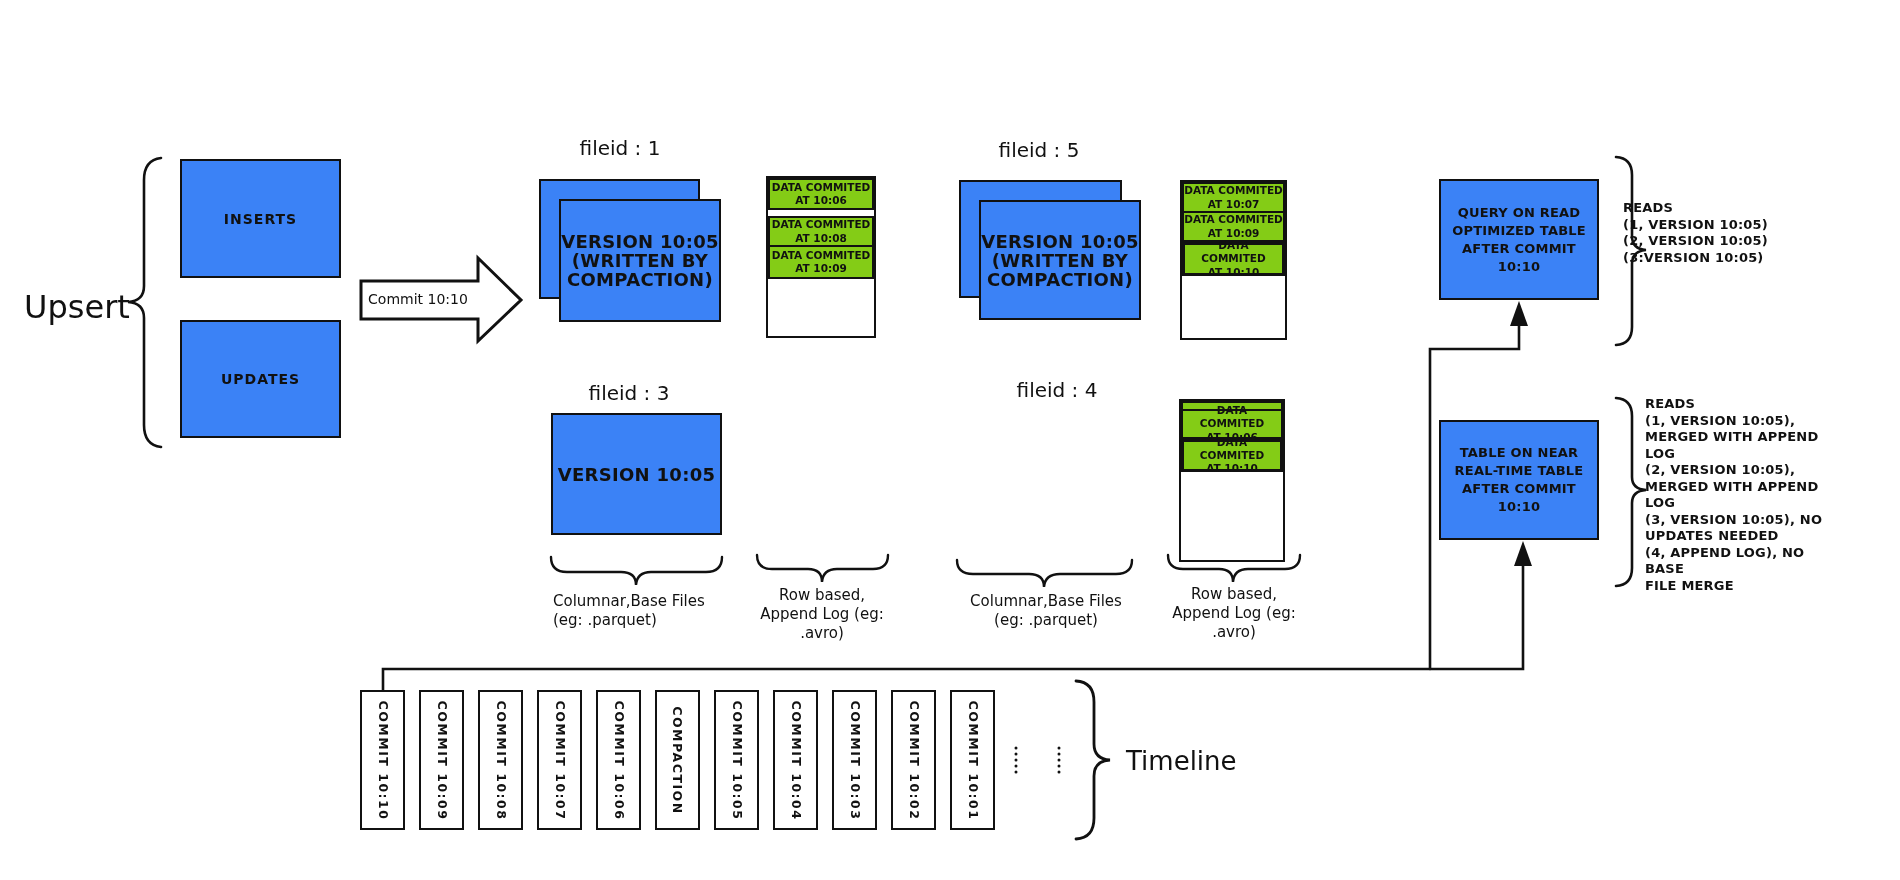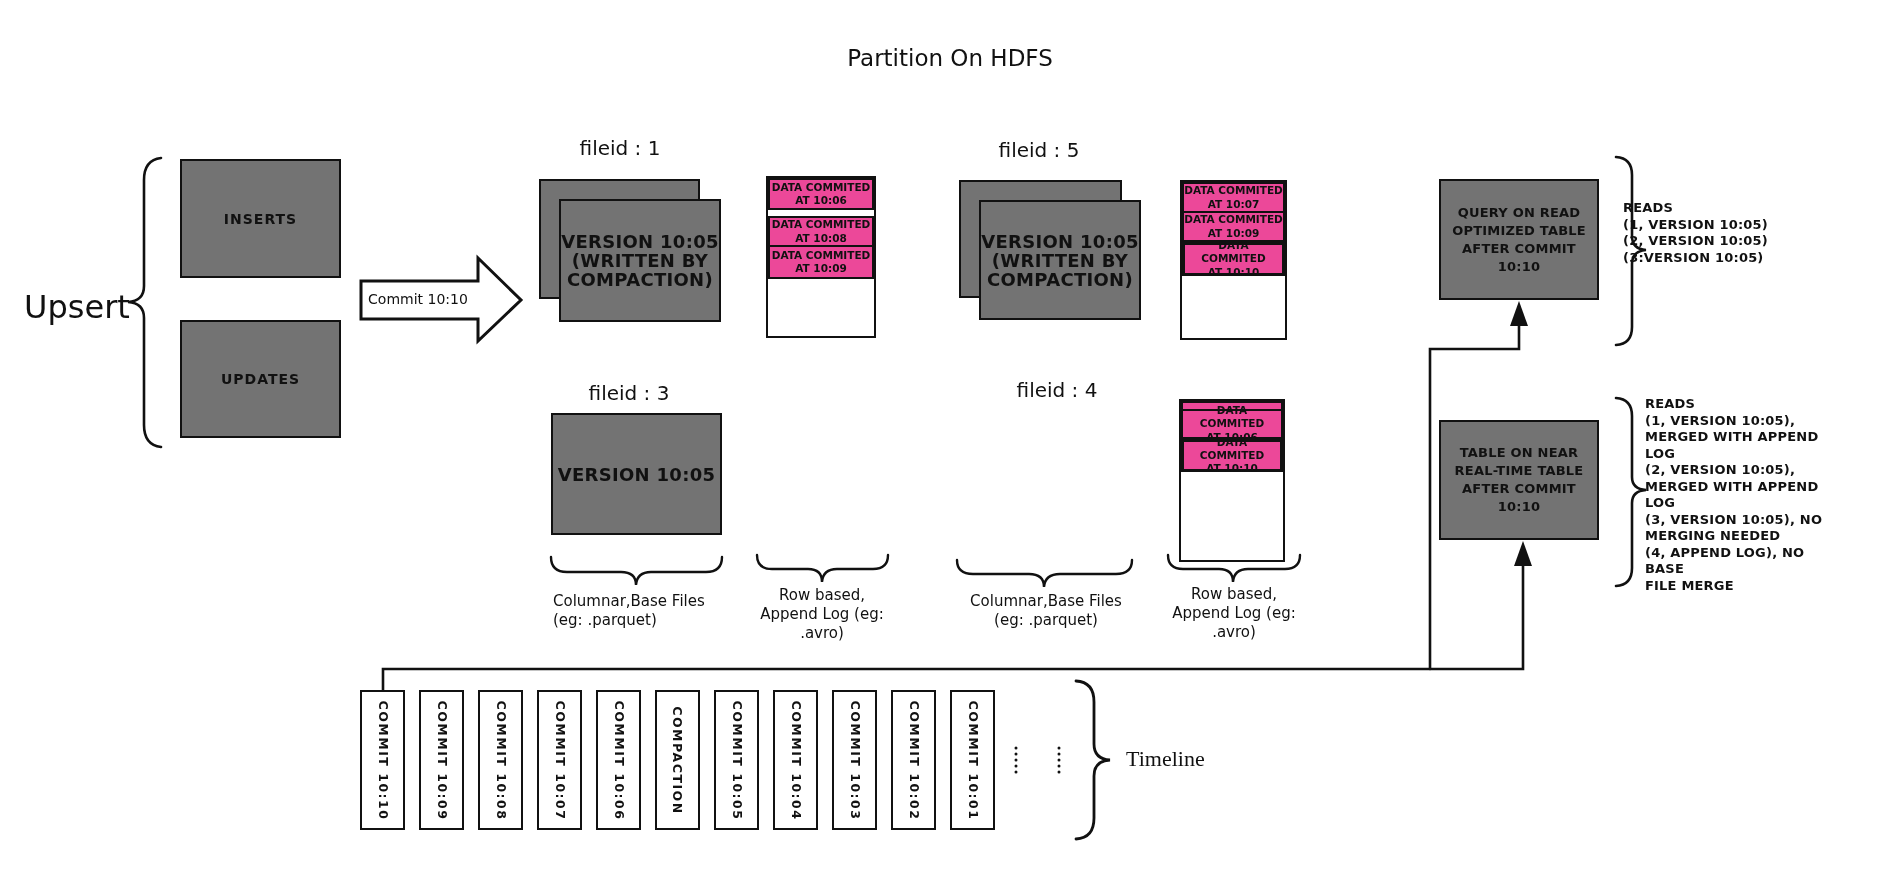--- a/index.html
+++ b/index.html
@@ -3,52 +3,52 @@
 <meta charset="utf-8">
 <style>
   html,body{margin:0;padding:0;background:#ffffff;}
   .canvas{
     position:relative;width:1900px;height:880px;background:#ffffff;
     font-family:"DejaVu Sans",sans-serif;color:#111111;overflow:hidden;
   }
   .abs{position:absolute;}
   svg.overlay{position:absolute;left:0;top:0;}
   .box{
-    position:absolute;border:2.6px solid #111;background:#737373;
+    position:absolute;border:2.6px solid #111;background:#3b82f6;
     box-sizing:border-box;
   }
   .cflex{display:flex;flex-direction:column;align-items:center;justify-content:center;text-align:center;}
   .title{font-size:23px;text-align:center;}
   .bigname{font-size:32px;text-align:center;}
   .fileid{position:absolute;font-size:20px;text-align:center;width:200px;}
   .boxlabel{font-size:14px;font-weight:bold;letter-spacing:1px;}
   .verline{font-size:18px;font-weight:bold;line-height:19px;letter-spacing:.3px;}
   .qline{font-size:13px;font-weight:bold;line-height:18px;letter-spacing:.2px;}
   .readsblock{position:absolute;text-align:left;font-weight:bold;}
   .readsblock .rl{font-size:13px;line-height:16.5px;letter-spacing:.2px;}
   .stlabel{position:absolute;font-size:15px;line-height:19px;}
   .logbox{position:absolute;border:2.6px solid #111;background:#fff;box-sizing:border-box;display:flex;flex-direction:column;}
   .seg{
-    border:2px solid #111;box-sizing:border-box;width:100%;background:#ec4899;
+    border:2px solid #111;box-sizing:border-box;width:100%;background:#84cc16;
     display:flex;flex-direction:column;align-items:center;justify-content:center;
     font-weight:bold;font-size:10.5px;line-height:1.25;text-align:center;flex:0 0 auto;
   }
   .seg.heavy{border-width:3px;}
   .seg.join{margin-top:-2px;}
   .gap6{height:6px;flex:0 0 auto;}
   .tbox{
     position:absolute;top:690px;width:45px;height:140px;border:2.6px solid #111;
     background:#fff;box-sizing:border-box;display:flex;align-items:center;justify-content:center;
   }
   .tbox .rot{
     transform:rotate(90deg);white-space:nowrap;font-weight:bold;
     font-size:12.5px;letter-spacing:1.5px;
   }
   .arrowlabel{position:absolute;font-size:14px;text-align:center;}
-  .timelinename{position:absolute;font-size:22px;font-family:Liberation Serif, serif;}
+  .timelinename{position:absolute;font-size:26px;}
 </style>
 </head>
 <body>
 
 <div class="canvas">
 
   <svg class="overlay" width="1900" height="880" viewBox="0 0 1900 880">
     <g fill="none" stroke="#111" stroke-width="2.6" stroke-linecap="round">
 
       <path d="M 161 158 Q 144 160 144 180 L 144 286 Q 144 301 128 302 Q 144 303 144 318 L 144 425 Q 144 445 161 447"></path>
@@ -79,21 +79,20 @@
         <circle cx="1016" cy="766" r="1.5"></circle>
         <circle cx="1016" cy="772" r="1.5"></circle>
       <circle cx="1059" cy="748" r="1.5"></circle>
         <circle cx="1059" cy="754" r="1.5"></circle>
         <circle cx="1059" cy="760" r="1.5"></circle>
         <circle cx="1059" cy="766" r="1.5"></circle>
         <circle cx="1059" cy="772" r="1.5"></circle>
     </g>
   </svg>
 
-  <div class="abs title" style="left:700px;top:45px;width:500px;">Partition On HDFS</div>
 
   <div class="abs bigname" style="left:22px;top:288px;width:110px;">Upsert</div>
   <div class="box cflex" style="left:180px;top:159px;width:161px;height:119px;">
     <div class="boxlabel">INSERTS</div>
   </div>
   <div class="box cflex" style="left:180px;top:320px;width:161px;height:118px;">
     <div class="boxlabel">UPDATES</div>
   </div>
   <div class="arrowlabel" style="left:362px;top:291px;width:112px;">Commit 10:10</div>
 
@@ -201,21 +200,21 @@
     <div class="qline">AFTER COMMIT</div>
     <div class="qline">10:10</div>
   </div>
   <div class="readsblock" style="left:1645px;top:396px;width:200px;">
     <div class="rl">READS</div>
     <div class="rl">(1, VERSION 10:05),</div>
     <div class="rl">MERGED WITH APPEND LOG</div>
     <div class="rl">(2, VERSION 10:05),</div>
     <div class="rl">MERGED WITH APPEND LOG</div>
     <div class="rl">(3, VERSION 10:05), NO</div>
-    <div class="rl">MERGING NEEDED</div>
+    <div class="rl">UPDATES NEEDED</div>
     <div class="rl">(4, APPEND LOG), NO BASE</div>
     <div class="rl">FILE MERGE</div>
   </div>
 
   <div class="tbox" style="left:360px;">
     <div class="rot">COMMIT 10:10</div>
   </div>
   <div class="tbox" style="left:419px;">
     <div class="rot">COMMIT 10:09</div>
   </div>

